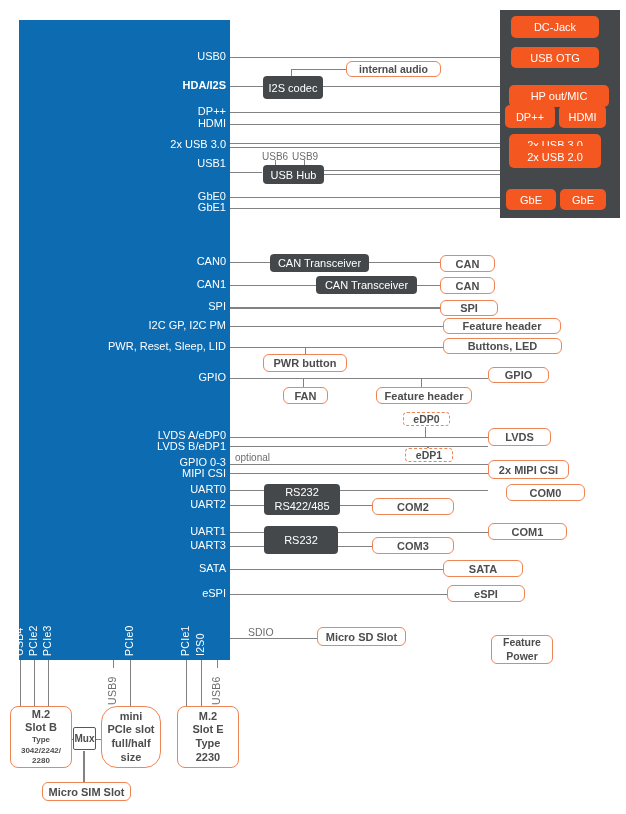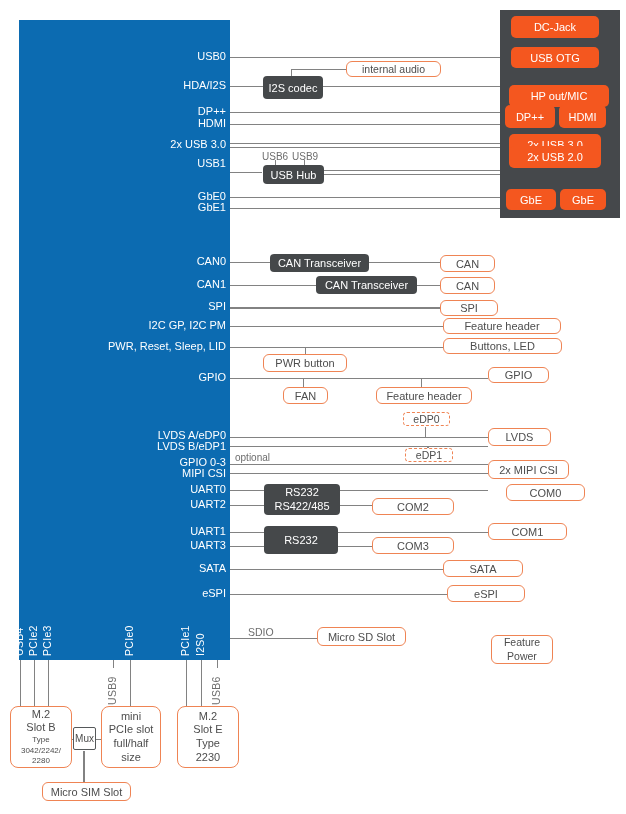--- a/index.html
+++ b/index.html
@@ -3,27 +3,27 @@
 <meta charset="utf-8">
 <style>
   html,body{margin:0;padding:0;background:#fff;}
   #stage{position:relative;width:626px;height:814px;background:#fff;
          font-family:"Liberation Sans","DejaVu Sans",sans-serif;overflow:hidden;}
   .soc{position:absolute;left:19px;top:20px;width:211px;height:640px;background:var(--blue,#0c6bb1);}
   .panel{position:absolute;left:500px;top:10px;width:120px;height:208px;background:var(--panelbg,#45484b);}
   .hw{position:absolute;height:1.5px;background:var(--wire,#828282);}
   .vw{position:absolute;width:1.5px;background:var(--wire,#828282);}
   .pl{position:absolute;left:62px;width:164px;text-align:right;font-size:11px;line-height:12px;color:#fff;}
-  .pl.b{font-weight:normal;}
+  .pl.b{font-weight:bold;}
   .pbox{position:absolute;background:var(--orange,#f4571f);border-radius:5px;color:#fff;
         display:flex;align-items:center;justify-content:center;font-size:11px;}
   .dbox{position:absolute;background:var(--chip,#45484a);border-radius:4px;color:#fff;
         display:flex;align-items:center;justify-content:center;font-size:11px;}
   .obox{position:absolute;background:#fff;border:1.5px solid var(--oborder,#ef8454);border-radius:6px;
-        color:#4d4d4d;display:flex;align-items:center;justify-content:center;font-size:11px;}
+        color:#4d4d4d;display:flex;align-items:center;justify-content:center;font-size:11px;font-weight:bold;}
   .obox.dash{border-style:dashed;border-radius:4px;font-size:10.5px;}
   .ml{white-space:pre-line;text-align:center;line-height:1.25;}
   .note{position:absolute;font-size:10px;color:#6d6d6d;}
   .vlab{position:absolute;writing-mode:vertical-rl;transform:rotate(180deg);font-size:10.5px;
         letter-spacing:.3px;display:flex;align-items:center;}
   .vlab.w{color:#fff;}
   .vlab.g{color:#6d6d6d;background:#fff;padding:1px 0;}
   .sub{font-size:8px;line-height:1.3;}
 </style>
 </head>
@@ -170,21 +170,21 @@
 Power</div>
 
   <div class="obox" style="left:10px;top:706px;width:60px;height:60px;border-radius:8px;flex-direction:column">
     <span class="ml">M.2
 Slot B</span>
     <span class="ml sub">Type
 3042/2242/
 2280</span>
   </div>
   <div class="obox" style="left:73px;top:727px;width:21px;height:21px;border-color:#55585a;border-radius:2px;font-size:10px">Mux</div>
-  <div class="obox ml" style="left:101px;top:706px;width:58px;height:60px;border-radius:8px">mini
+  <div class="obox ml" style="left:101px;top:706px;width:58px;height:60px;border-radius:16px">mini
 PCIe slot
 full/half
 size</div>
   <div class="obox ml" style="left:177px;top:706px;width:60px;height:60px;border-radius:8px">M.2
 Slot E
 Type
 2230</div>
   <div class="obox" style="left:42px;top:782px;width:87px;height:17px">Micro SIM Slot</div>
 
   <div class="note" style="left:262px;top:151px">USB6</div>

